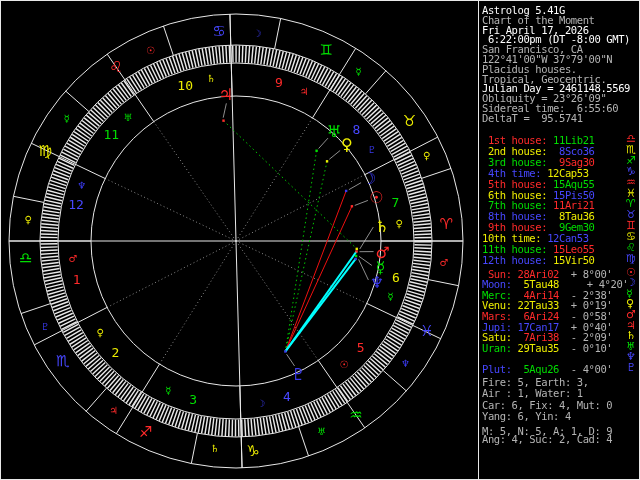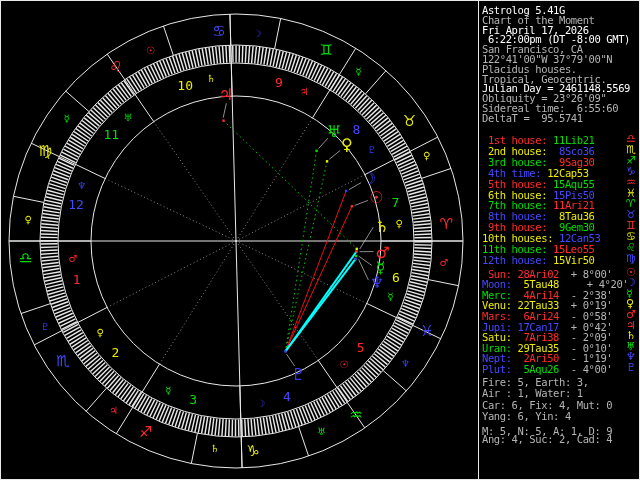--- a/index.html
+++ b/index.html
@@ -168,43 +168,42 @@
       <div class="pl" style="top: 177.6px;"><span style="color: rgb(255, 42, 42);"> 5th house: </span><span style="color: rgb(0, 221, 0);">15Aqu55</span></div>
       <div class="gly" style="top: 176.6px; color: rgb(255, 42, 42);">♒</div>
       <div class="pl" style="top: 188.5px;"><span style="color: rgb(237, 237, 0);"> 6th house: </span><span style="color: rgb(71, 71, 255);">15Pis50</span></div>
       <div class="gly" style="top: 187.5px; color: rgb(237, 237, 0);">♓</div>
       <div class="pl" style="top: 199.4px;"><span style="color: rgb(0, 221, 0);"> 7th house: </span><span style="color: rgb(255, 42, 42);">11Ari21</span></div>
       <div class="gly" style="top: 198.4px; color: rgb(0, 221, 0);">♈</div>
       <div class="pl" style="top: 210.3px;"><span style="color: rgb(71, 71, 255);"> 8th house: </span><span style="color: rgb(237, 237, 0);"> 8Tau36</span></div>
       <div class="gly" style="top: 209.3px; color: rgb(71, 71, 255);">♉</div>
       <div class="pl" style="top: 221.2px;"><span style="color: rgb(255, 42, 42);"> 9th house: </span><span style="color: rgb(0, 221, 0);"> 9Gem30</span></div>
       <div class="gly" style="top: 220.2px; color: rgb(255, 42, 42);">♊</div>
-      <div class="pl" style="top: 232.1px;"><span style="color: rgb(237, 237, 0);">10th houses: </span><span style="color: rgb(71, 71, 255);">12Can53</span></div>
+      <div class="pl" style="top: 232.1px;"><span style="color: rgb(237, 237, 0);">10th time: </span><span style="color: rgb(71, 71, 255);">12Can53</span></div>
       <div class="gly" style="top: 231.1px; color: rgb(237, 237, 0);">♋</div>
       <div class="pl" style="top: 243px;"><span style="color: rgb(0, 221, 0);">11th house: </span><span style="color: rgb(255, 42, 42);">15Leo55</span></div>
       <div class="gly" style="top: 242px; color: rgb(0, 221, 0);">♌</div>
       <div class="pl" style="top: 253.9px;"><span style="color: rgb(71, 71, 255);">12th house: </span><span style="color: rgb(237, 237, 0);">15Vir50</span></div>
       <div class="gly" style="top: 252.9px; color: rgb(71, 71, 255);">♍</div>
       <div class="pl" style="top: 267.5px;"><span style="color: rgb(255, 42, 42);"> Sun: </span><span style="color: rgb(255, 42, 42);">28Ari02</span><span style="color: rgb(180, 180, 180);">  + 8°00'</span></div>
       <div class="gly" style="top: 266.5px; color: rgb(255, 42, 42);">☉</div>
       <div class="pl" style="top: 278.1px;"><span style="color: rgb(71, 71, 255);">Moon: </span><span style="color: rgb(237, 237, 0);"> 5Tau48</span><span style="color: rgb(180, 180, 180); padding-left: 16px;">  + 4°20'</span></div>
       <div class="gly" style="top: 277.1px; color: rgb(71, 71, 255);">☽</div>
       <div class="pl" style="top: 288.7px;"><span style="color: rgb(0, 221, 0);">Merc: </span><span style="color: rgb(255, 42, 42);"> 4Ari14</span><span style="color: rgb(180, 180, 180);">  - 2°38'</span></div>
       <div class="gly" style="top: 287.7px; color: rgb(0, 221, 0);">☿</div>
       <div class="pl" style="top: 299.3px;"><span style="color: rgb(237, 237, 0);">Venu: </span><span style="color: rgb(237, 237, 0);">22Tau33</span><span style="color: rgb(180, 180, 180);">  + 0°19'</span></div>
       <div class="gly" style="top: 298.3px; color: rgb(237, 237, 0);">♀</div>
       <div class="pl" style="top: 309.9px;"><span style="color: rgb(255, 42, 42);">Mars: </span><span style="color: rgb(255, 42, 42);"> 6Ari24</span><span style="color: rgb(180, 180, 180);">  - 0°58'</span></div>
       <div class="gly" style="top: 308.9px; color: rgb(255, 42, 42);">♂</div>
-      <div class="pl" style="top: 320.5px;"><span style="color: rgb(71, 71, 255);">Jupi: </span><span style="color: rgb(71, 71, 255);">17Can17</span><span style="color: rgb(180, 180, 180);">  + 0°42'</span></div>
+      <div class="pl" style="top: 320.5px;"><span style="color: rgb(71, 71, 255);">Jupi: </span><span style="color: rgb(71, 71, 255);">17Can17</span><span style="color: rgb(180, 180, 180);">  + 0°40'</span></div>
       <div class="gly" style="top: 319.5px; color: rgb(255, 42, 42);">♃</div>
       <div class="pl" style="top: 331.1px;"><span style="color: rgb(237, 237, 0);">Satu: </span><span style="color: rgb(255, 42, 42);"> 7Ari38</span><span style="color: rgb(180, 180, 180);">  - 2°09'</span></div>
       <div class="gly" style="top: 330.1px; color: rgb(237, 237, 0);">♄</div>
       <div class="pl" style="top: 341.7px;"><span style="color: rgb(0, 221, 0);">Uran: </span><span style="color: rgb(237, 237, 0);">29Tau35</span><span style="color: rgb(180, 180, 180);">  - 0°10'</span></div>
       <div class="gly" style="top: 340.7px; color: rgb(0, 221, 0);">♅</div>
-      <div class="pl" style="top: 352.3px;"><span style="color: rgb(71, 71, 255);">Nept: </span><span style="color: rgb(255, 42, 42);"> 2Ari50</span><span style="color: rgb(180, 180, 180);">  - 1°19'</span></div>
       <div class="gly" style="top: 351.3px; color: rgb(71, 71, 255);">♆</div>
       <div class="pl" style="top: 362.9px;"><span style="color: rgb(71, 71, 255);">Plut: </span><span style="color: rgb(0, 221, 0);"> 5Aqu26</span><span style="color: rgb(180, 180, 180);">  - 4°00'</span></div>
       <div class="gly" style="top: 361.9px; color: rgb(71, 71, 255);">♇</div>
       <div class="pl" style="top: 376px; color: rgb(180, 180, 180);">Fire: 5, Earth: 3,</div>
       <div class="pl" style="top: 387.4px; color: rgb(180, 180, 180);">Air : 1, Water: 1</div>
       <div class="pl" style="top: 398.8px; color: rgb(180, 180, 180);">Car: 6, Fix: 4, Mut: 0</div>
       <div class="pl" style="top: 410.2px; color: rgb(180, 180, 180);">Yang: 6, Yin: 4</div>
       <div class="pl" style="top: 425px; color: rgb(180, 180, 180);">M: 5, N: 5, A: 1, D: 9</div>
       <div class="pl" style="top: 433px; color: rgb(180, 180, 180);">Ang: 4, Suc: 2, Cad: 4</div>
       <div class="pl" style="top: 444.4px; color: rgb(180, 180, 180); margin-top: 39px;">Learn: 9, Share: 1</div>

